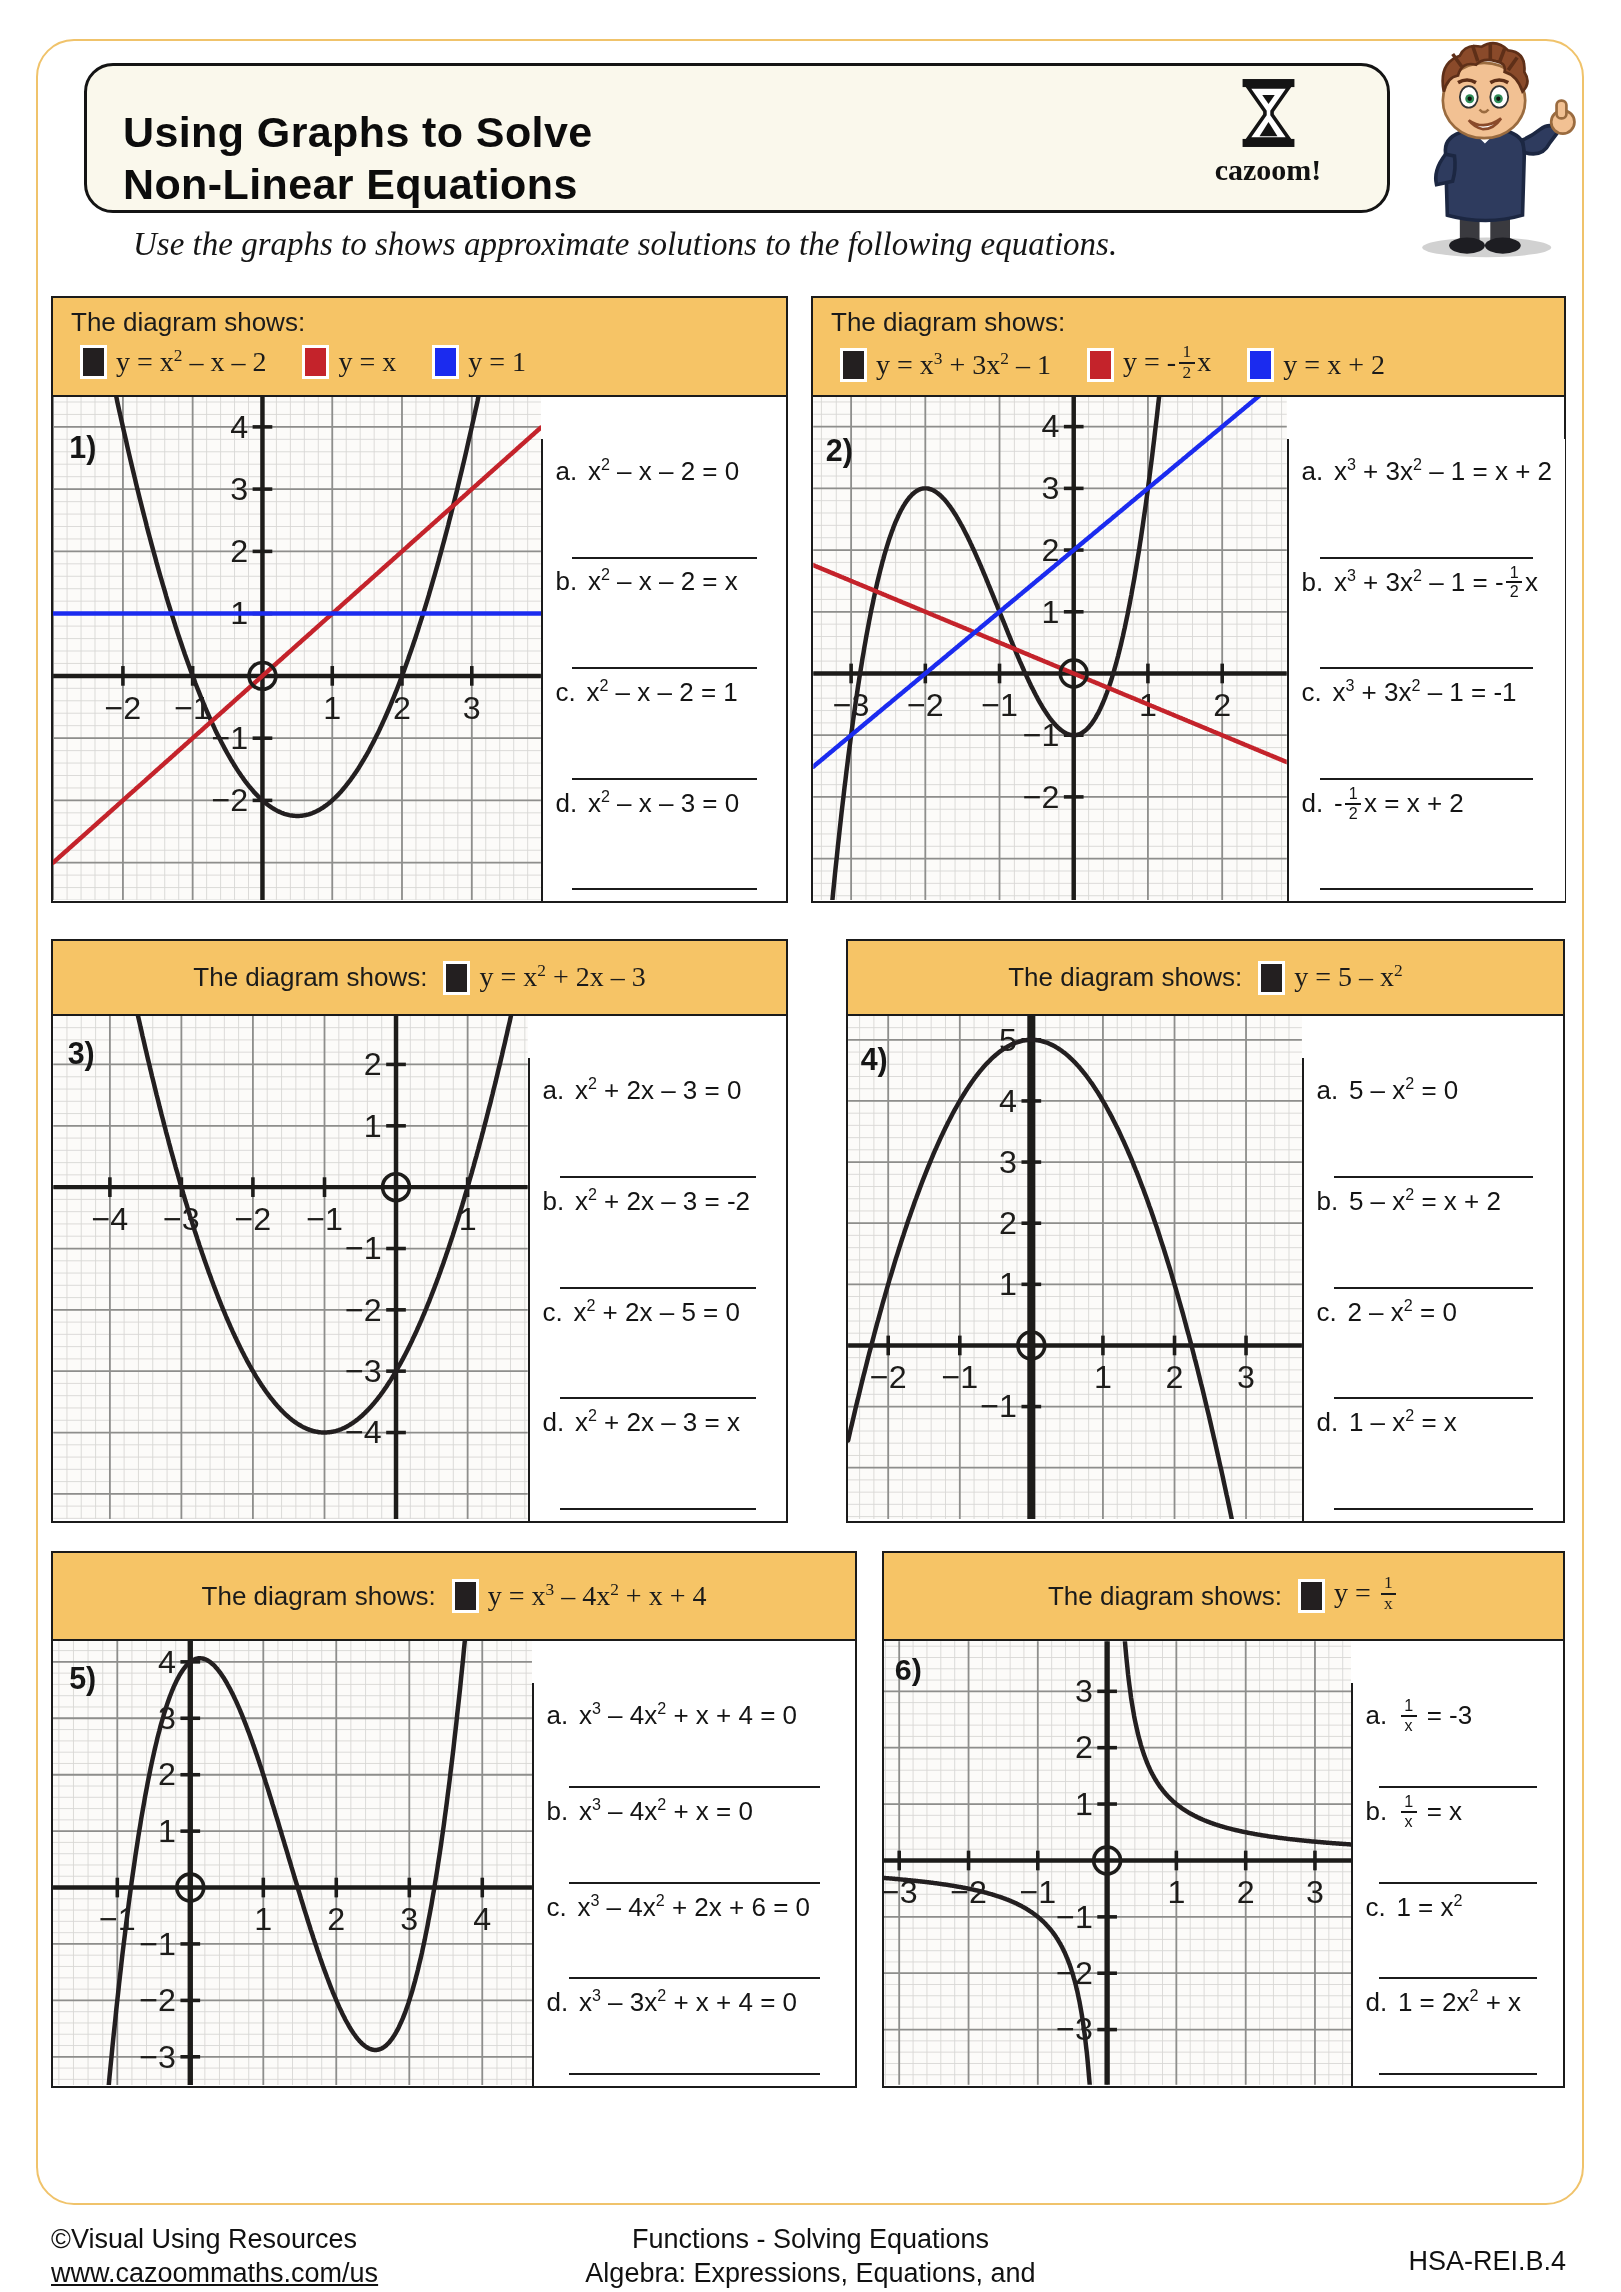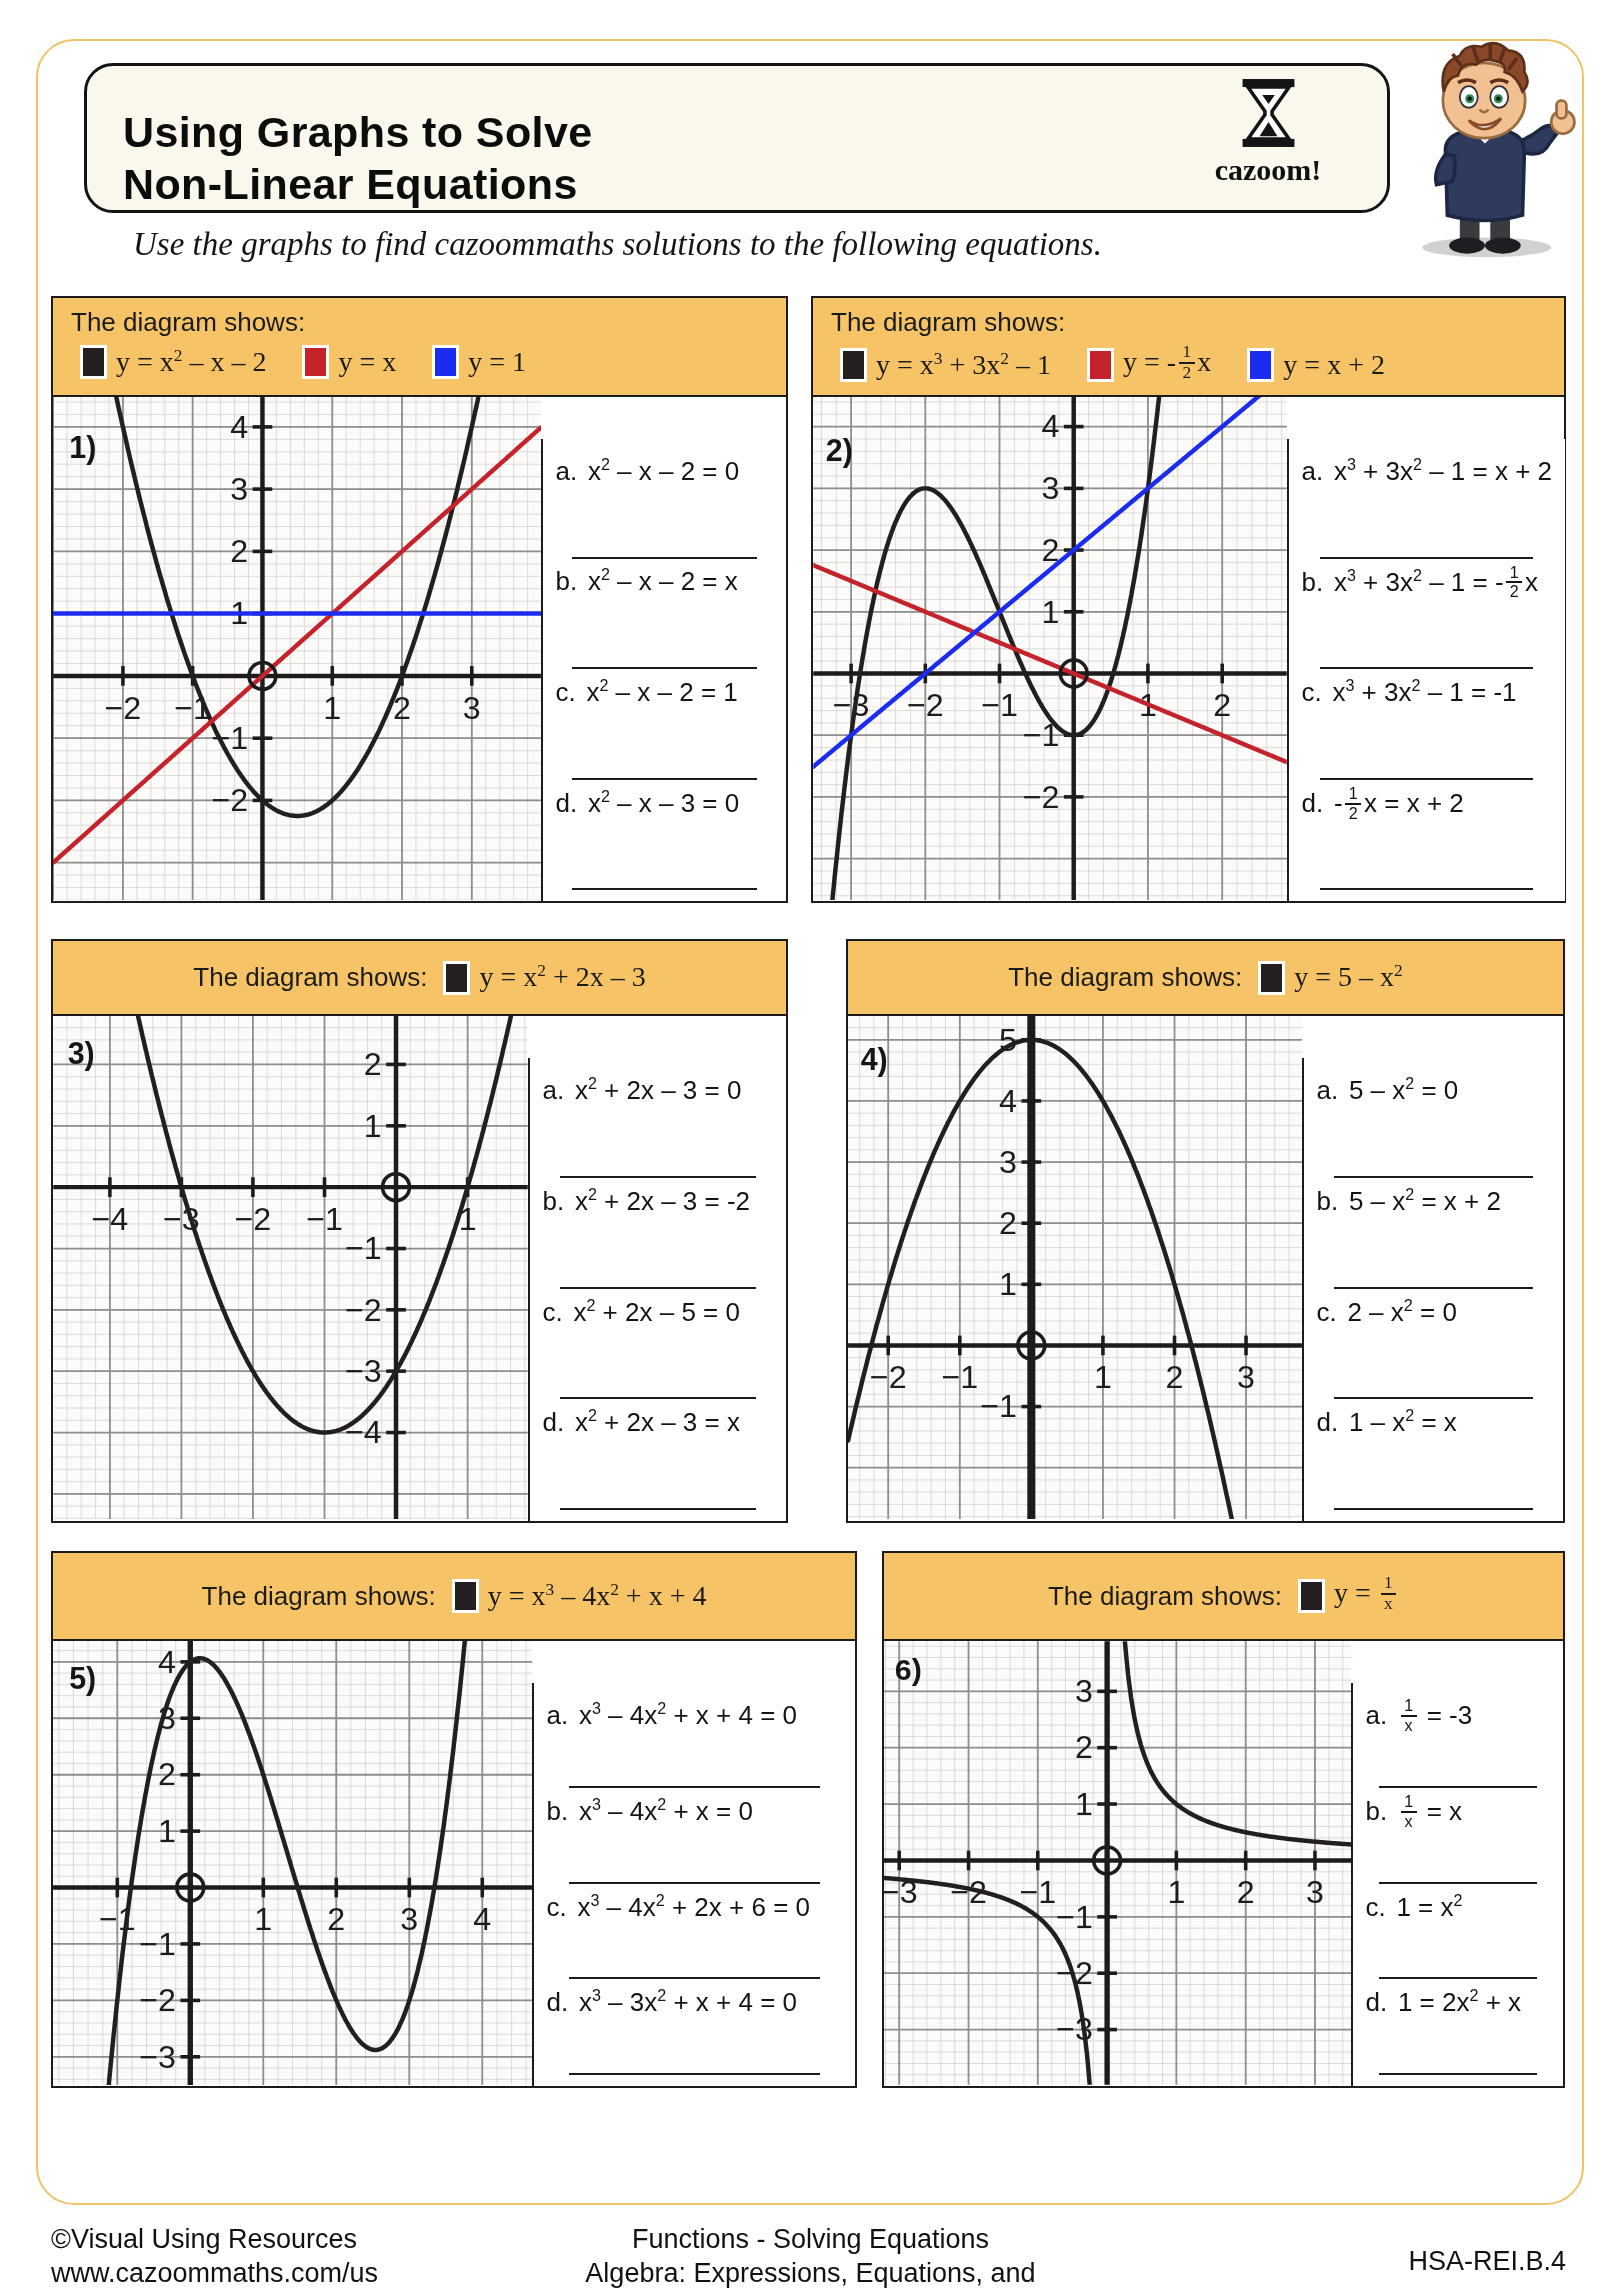--- a/index.html
+++ b/index.html
@@ -59,21 +59,21 @@
   .q-line{height:0;border-bottom:2.7px solid #1b1b1b;width:85%;margin:0 auto;}
   sup{font-size:0.62em;}
   .frac{
     display:inline-flex;flex-direction:column;vertical-align:middle;text-align:center;
     font-size:0.62em;line-height:1.08;margin:0 2.7px;position:relative;top:-1.8px;
   }
   .frac .fnum{border-bottom:2.2px solid currentColor;padding:0 3.6px;}
   .frac .fden{padding:0 3.6px;}
   
   .footer-left{position:absolute;left:51px;top:2223px;font-size:27px;line-height:1.25;}
-  .footer-link{color:#111;cursor:pointer;}
+  .footer-link{text-decoration:underline;color:#111;cursor:pointer;}
   .footer-center{position:absolute;left:497px;width:627px;top:2223px;text-align:center;font-size:27px;line-height:1.25;}
   .footer-right{position:absolute;right:56px;top:2246px;font-size:27px;}
 </style>
 </head>
 <body>
 
 <div class="page-border"></div>
 
 <div class="title-box">
   <div class="title-text">
@@ -114,21 +114,21 @@
   <circle cx="89" cy="70" r="5" fill="#2e8b57"></circle>
   <circle cx="121" cy="70" r="5" fill="#2e8b57"></circle>
   <circle cx="89" cy="70" r="2.4" fill="#111"></circle>
   <circle cx="121" cy="70" r="2.4" fill="#111"></circle>
   <path d="M76 52 Q86 46 96 52" stroke="#5e2f18" stroke-width="4" fill="none"></path>
   <path d="M112 52 Q122 46 132 52" stroke="#5e2f18" stroke-width="4" fill="none"></path>
   <path d="M100 82 Q105 88 110 82" stroke="#9a6b3f" stroke-width="3" fill="none"></path>
   <path d="M88 94 Q105 106 124 92 Q116 104 104 104 Q94 102 88 94 Z" fill="#ffffff" stroke="#8a4a2a" stroke-width="3"></path>
 </svg>
 
-<div class="instruction">Use the graphs to find cazoommaths solutions to the following equations.</div>
+<div class="instruction">Use the graphs to shows approximate solutions to the following equations.</div>
 
 <section class="panel" style="left:51px;top:296px;width:737px;height:607px;">
   <div class="panel-header two-line" style="height:99px;">
     <div class="shows-label">The diagram shows:</div>
     <div class="legend-row">
         <span class="legend-item">
           <span class="swatch" style="background: rgb(35, 31, 32);"></span>
           <span class="legend-eq">y = x<sup>2</sup> – x – 2</span>
         </span>
         <span class="legend-item">

